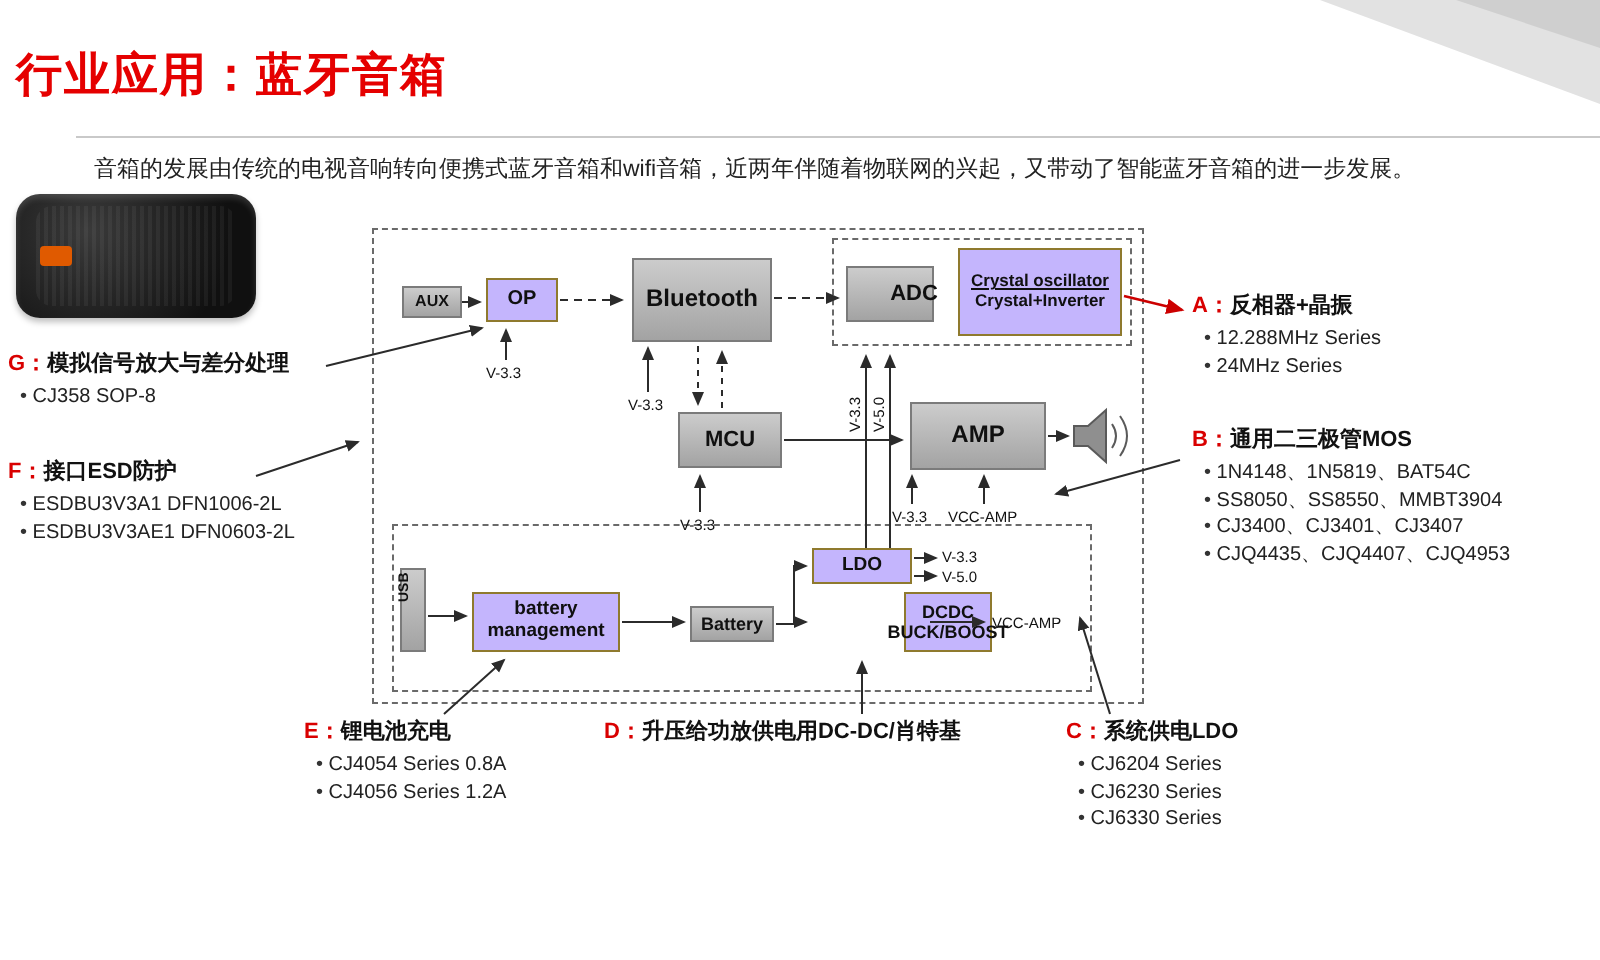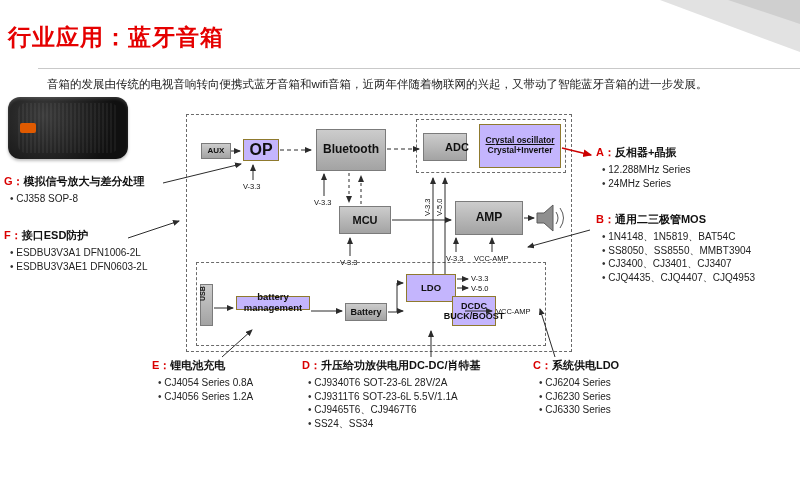--- a/index.html
+++ b/index.html
@@ -47,21 +47,21 @@
   <div class="logo"></div>
 </div>
 
 <div class="dashed" style="left:186px;top:114px;width:386px;height:238px;"></div>
 <div class="dashed" style="left:416px;top:119px;width:150px;height:54px;"></div>
 <div class="dashed" style="left:196px;top:262px;width:350px;height:84px;"></div>
 
 <div class="block gray" style="left:201px;top:143px;width:30px;height:16px;font-size:8px;">
     <span>AUX</span>
   </div>
-<div class="block yellow" style="left:243px;top:139px;width:36px;height:22px;font-size:16px;">
+<div class="block yellow" style="left:243px;top:139px;width:36px;height:22px;font-size:10px;">
     <span>OP</span>
   </div>
 <div class="block gray" style="left:316px;top:129px;width:70px;height:42px;font-size:12px;">
     <span>Bluetooth</span>
   </div>
 <div class="block gray" style="left:423px;top:133px;width:44px;height:28px;font-size:11px;padding-left:24px;">
     <span>ADC</span>
   </div>
 <div class="block yellow" style="left:479px;top:124px;width:82px;height:44px;font-size:8.5px;">
   <span class="u">Crystal oscillator</span>
@@ -69,27 +69,27 @@
 </div>
 <div class="block gray" style="left:339px;top:206px;width:52px;height:28px;font-size:11px;">
     <span>MCU</span>
   </div>
 <div class="block gray" style="left:455px;top:201px;width:68px;height:34px;font-size:12px;">
     <span>AMP</span>
   </div>
 <div class="block gray" style="left:200px;top:284px;width:13px;height:42px;font-size:7px;">
     <span class="rot" style="display:inline-block;">USB</span>
   </div>
-<div class="block yellow" style="left:236px;top:296px;width:74px;height:14px;font-size:9.5px;padding:0 4px;">
+<div class="block yellow" style="left:236px;top:296px;width:74px;height:30px;font-size:9.5px;padding:0 4px;">
     <span>battery management</span>
   </div>
 <div class="block gray" style="left:345px;top:303px;width:42px;height:18px;font-size:9px;text-align:center;">
     <span>Battery</span>
   </div>
-<div class="block yellow" style="left:406px;top:274px;width:50px;height:28px;font-size:9.5px;">
+<div class="block yellow" style="left:406px;top:274px;width:50px;height:18px;font-size:9.5px;">
     <span>LDO</span>
   </div>
 <div class="block yellow" style="left:404px;top:296px;width:44px;height:30px;font-size:9px;margin-left:48px;">
   <span>DCDC</span>
   <span>BUCK/BOOST</span>
 </div>
 
 <div class="vl" style="left:243px;top:182px;">V-3.3</div>
 <div class="vl" style="left:314px;top:198px;">V-3.3</div>
 <div class="vl" style="left:340px;top:258px;">V-3.3</div>
@@ -170,26 +170,20 @@
   <div class="sec-title"><span class="letter">C：</span><span>系统供电LDO</span></div>
   <ul class="items">
     <li>CJ6204 Series</li>
     <li>CJ6230 Series</li>
     <li>CJ6330 Series</li>
   </ul>
 </div>
 
 <div class="section" style="left:302px;top:358px;width:225px;">
   <div class="sec-title"><span class="letter">D：</span><span>升压给功放供电用DC-DC/肖特基</span></div>
-  <ul class="items">
-    <li>CJ9340T6 SOT-23-6L 28V/2A</li>
-    <li>CJ9311T6 SOT-23-6L 5.5V/1.1A</li>
-    <li>CJ9465T6、CJ9467T6</li>
-    <li>SS24、SS34</li>
-  </ul>
 </div>
 
 <div class="section" style="left:152px;top:358px;width:145px;">
   <div class="sec-title"><span class="letter">E：</span><span>锂电池充电</span></div>
   <ul class="items">
     <li>CJ4054 Series 0.8A</li>
     <li>CJ4056 Series 1.2A</li>
   </ul>
 </div>
 

